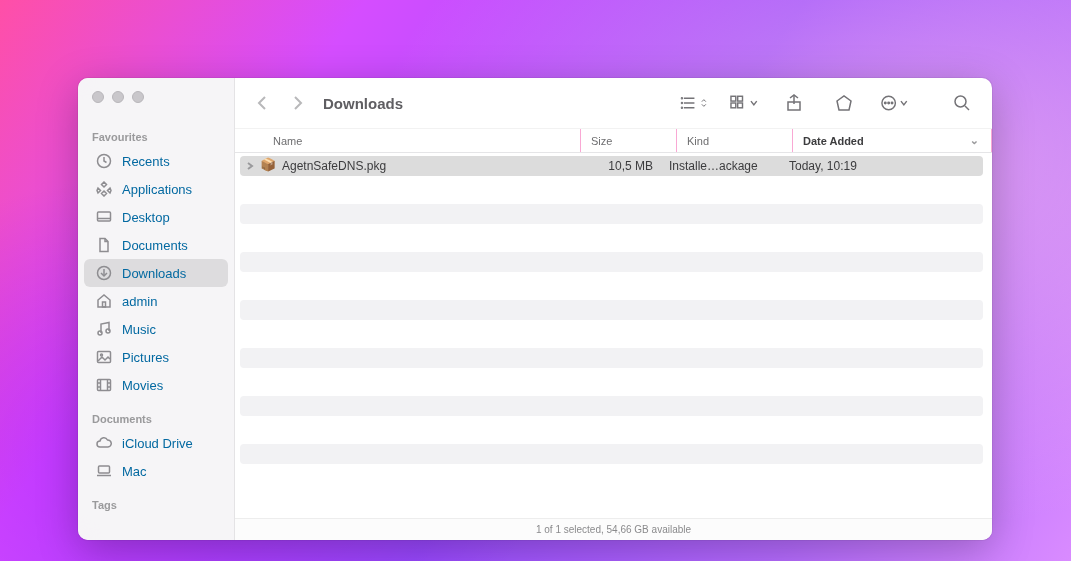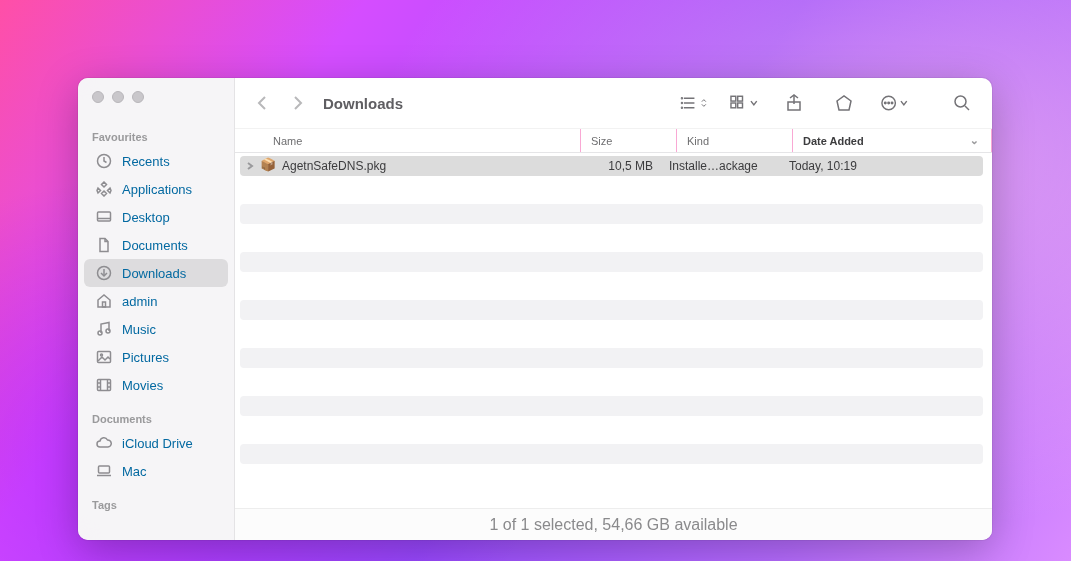--- a/index.html
+++ b/index.html
@@ -39,21 +39,21 @@
 .row:nth-child(odd){ background:#f2f2f4; }
 .row:nth-child(even){ background:#ffffff; }
 .row.sel { background:#dcdcdc; }
 .row .disclosure { width:14px; margin-left:6px; color:#9a9a9c; }
 .row .disclosure svg { width:8px; height:8px; stroke:currentColor; stroke-width:2; fill:none; }
 .row .file-icon { width:16px; height:16px; margin-right:6px; font-size:13px; line-height:1; }
 .row .cell.name { width:307px; display:flex; align-items:center; }
 .row .cell.size { width:96px; text-align:right; padding-right:10px; }
 .row .cell.kind { width:116px; padding-left:6px; white-space:nowrap; overflow:hidden; text-overflow:ellipsis; }
 .row .cell.date { flex:1; padding-left:10px; }
-.status { height:32px; font-size:16px; color:#8a8a8c; display:flex; align-items:center; justify-content:center; border-top:1px solid rgba(0,0,0,0.06); background:#fcfcfc; }
+.status { height:22px; font-size:10px; color:#8a8a8c; display:flex; align-items:center; justify-content:center; border-top:1px solid rgba(0,0,0,0.06); background:#fcfcfc; }
 </style>
 </head>
 <body>
 
 <div class="swoosh"></div>
 
 <div class="window">
   <div class="window-body">
     <aside class="sidebar">
       <div class="traffic">

